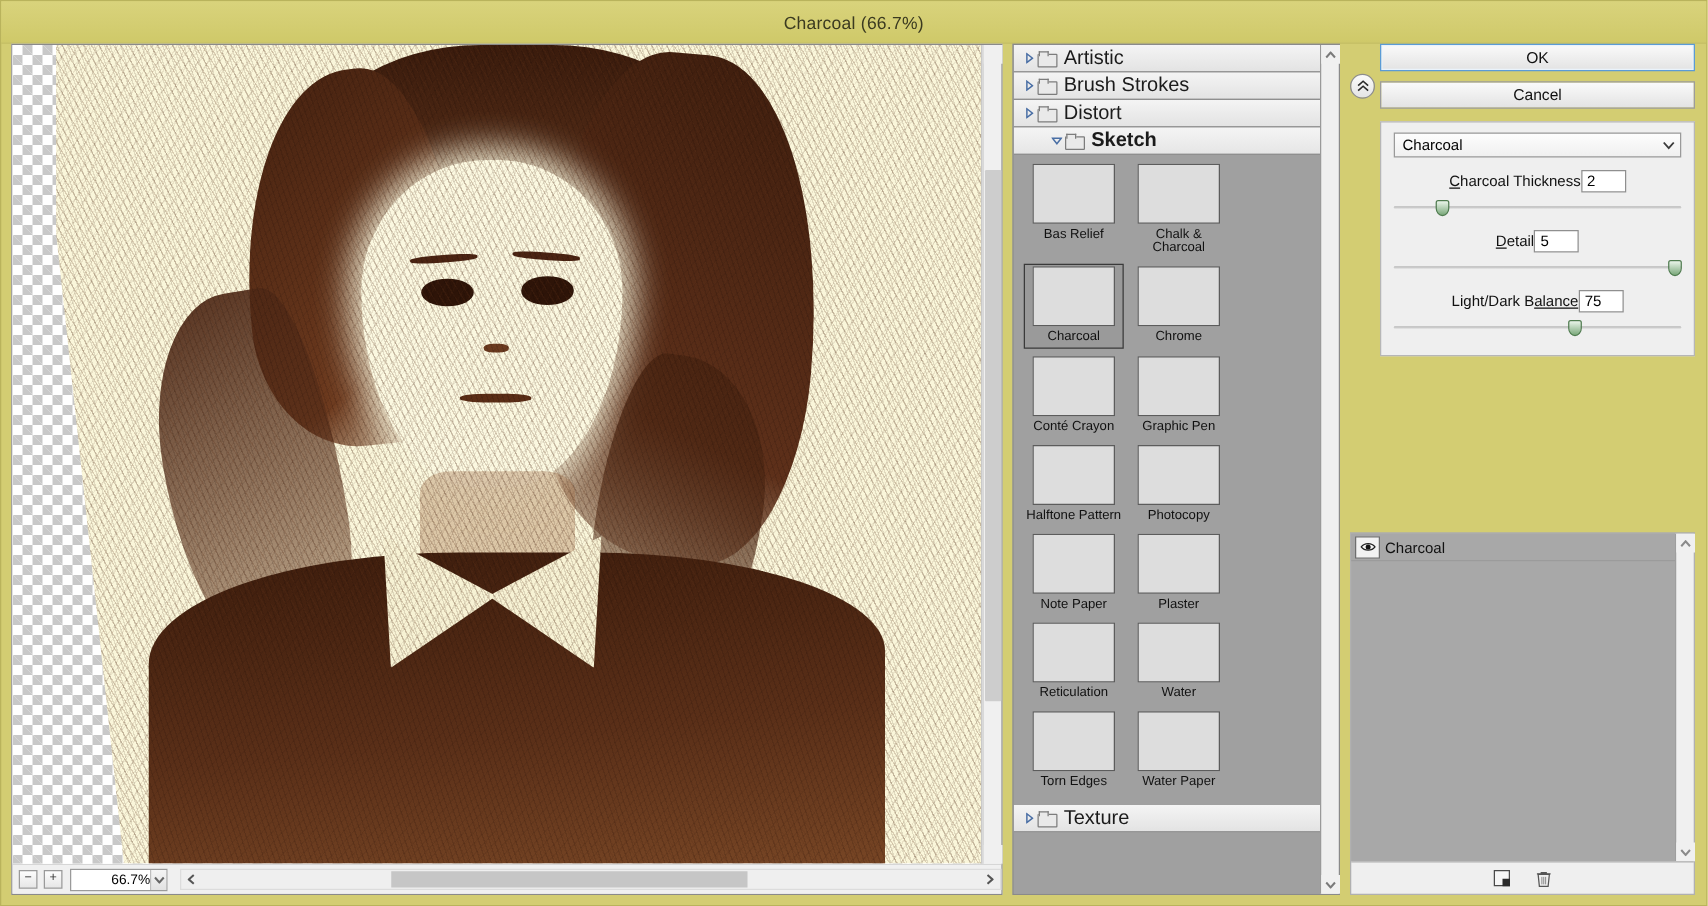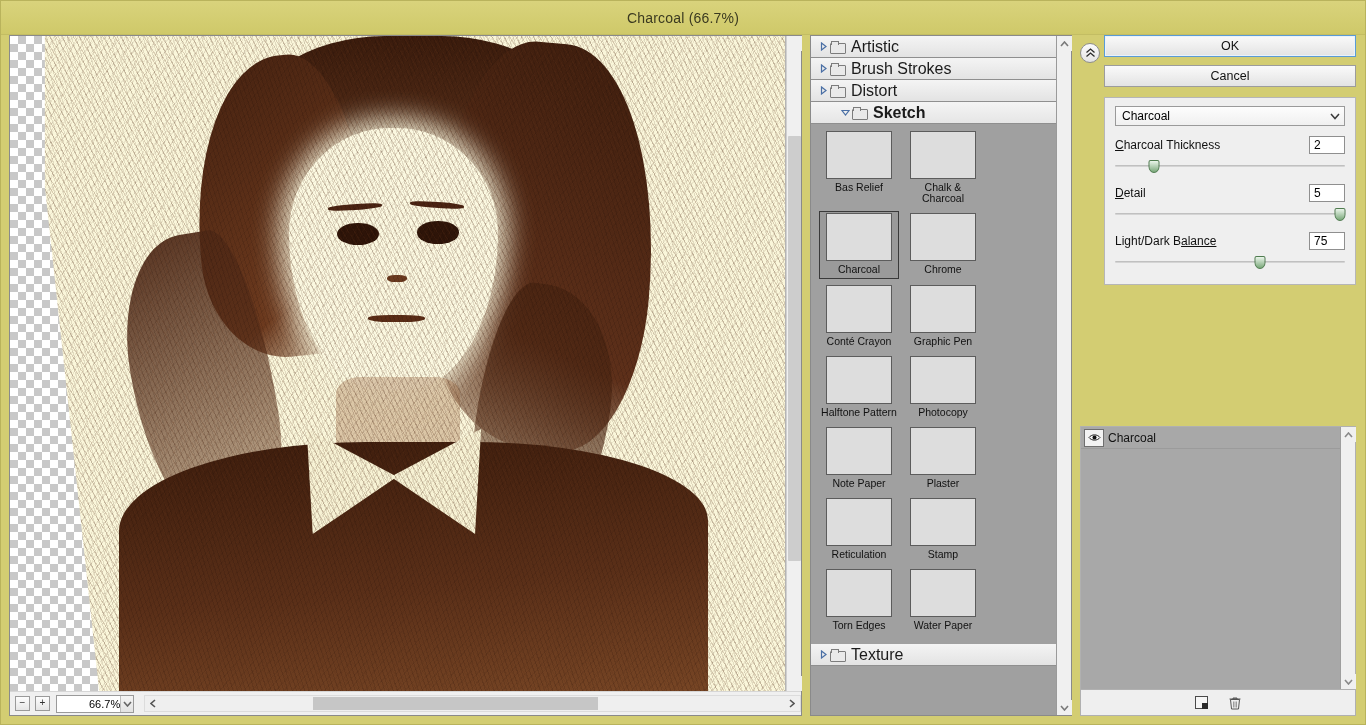--- a/index.html
+++ b/index.html
@@ -270,21 +270,21 @@
   .t-water { background:linear-gradient(#9fd6f5 0 30%, #5fc0e8 30% 55%, #2f7fae 55% 72%, #a9e2f7 72% 100%); }
 
   .gallery-scroll {
     width:15px; background:#f0f0f0; border-left:1px solid #9a9a9a;
     display:flex; flex-direction:column; justify-content:space-between;
   }
   .gallery-filler { flex:1; background:#a0a0a0; }
 
   
   .settings-col { width:276px; display:flex; flex-direction:column; }
-  .top-btns { display:flex; align-items:flex-start; }
+  .top-btns { display:flex; align-items:center; }
   .collapse-btn {
     width:20px; height:20px; border-radius:50%;
     border:1px solid #8d8d8d; background:linear-gradient(#fbfbfb,#e4e4e4);
     display:flex; align-items:center; justify-content:center;
     font-size:9px; color:#333; margin:8px 4px 0 0; cursor:pointer;
   }
   .btn-stack { flex:1; }
   .btn {
     height:22px; width:100%;
     border:1px solid #9c9c9c; background:linear-gradient(#fafafa,#e3e3e3);
@@ -299,21 +299,21 @@
   .select {
     height:20px; border:1px solid #9a9a9a; background:linear-gradient(#fdfdfd,#f0f0f0);
     display:flex; align-items:center; justify-content:space-between;
     padding-left:6px; font-size:12px; cursor:pointer; margin-bottom:10px;
   }
   .select .arrow {
     width:18px; height:18px; display:flex; align-items:center; justify-content:center;
     font-size:9px; color:#555;
   }
   .field { margin-bottom:10px; }
-  .field-head { display:flex; align-items:center; justify-content:space-between; }
+  .field-head { display:flex; align-items:center; justify-content:center; }
   .field-label { font-size:12px; color:#111; }
   .field-label u { text-decoration:underline; }
   .field-val {
     width:36px; height:18px; border:1px solid #8f8f8f; background:#fff;
     font-size:12px; padding-left:4px; display:flex; align-items:center;
   }
   .slider { position:relative; height:16px; margin-top:4px; }
   .track {
     position:absolute; top:7px; left:0; right:0; height:2px;
     background:linear-gradient(#b6b6b6,#dedede); border-radius:1px;
@@ -517,21 +517,21 @@
             <div class="thumb">
               <div class="img t-plaster"></div>
               <div class="cap">Plaster</div>
             </div>
             <div class="thumb">
               <div class="img t-retic"></div>
               <div class="cap">Reticulation</div>
             </div>
             <div class="thumb">
               <div class="img t-stamp"></div>
-              <div class="cap">Stamp</div>
+              <div class="cap">Water</div>
             </div>
             <div class="thumb">
               <div class="img t-torn"></div>
               <div class="cap">Torn Edges</div>
             </div>
             <div class="thumb">
               <div class="img t-water"></div>
               <div class="cap">Water Paper</div>
             </div>
           </div>

